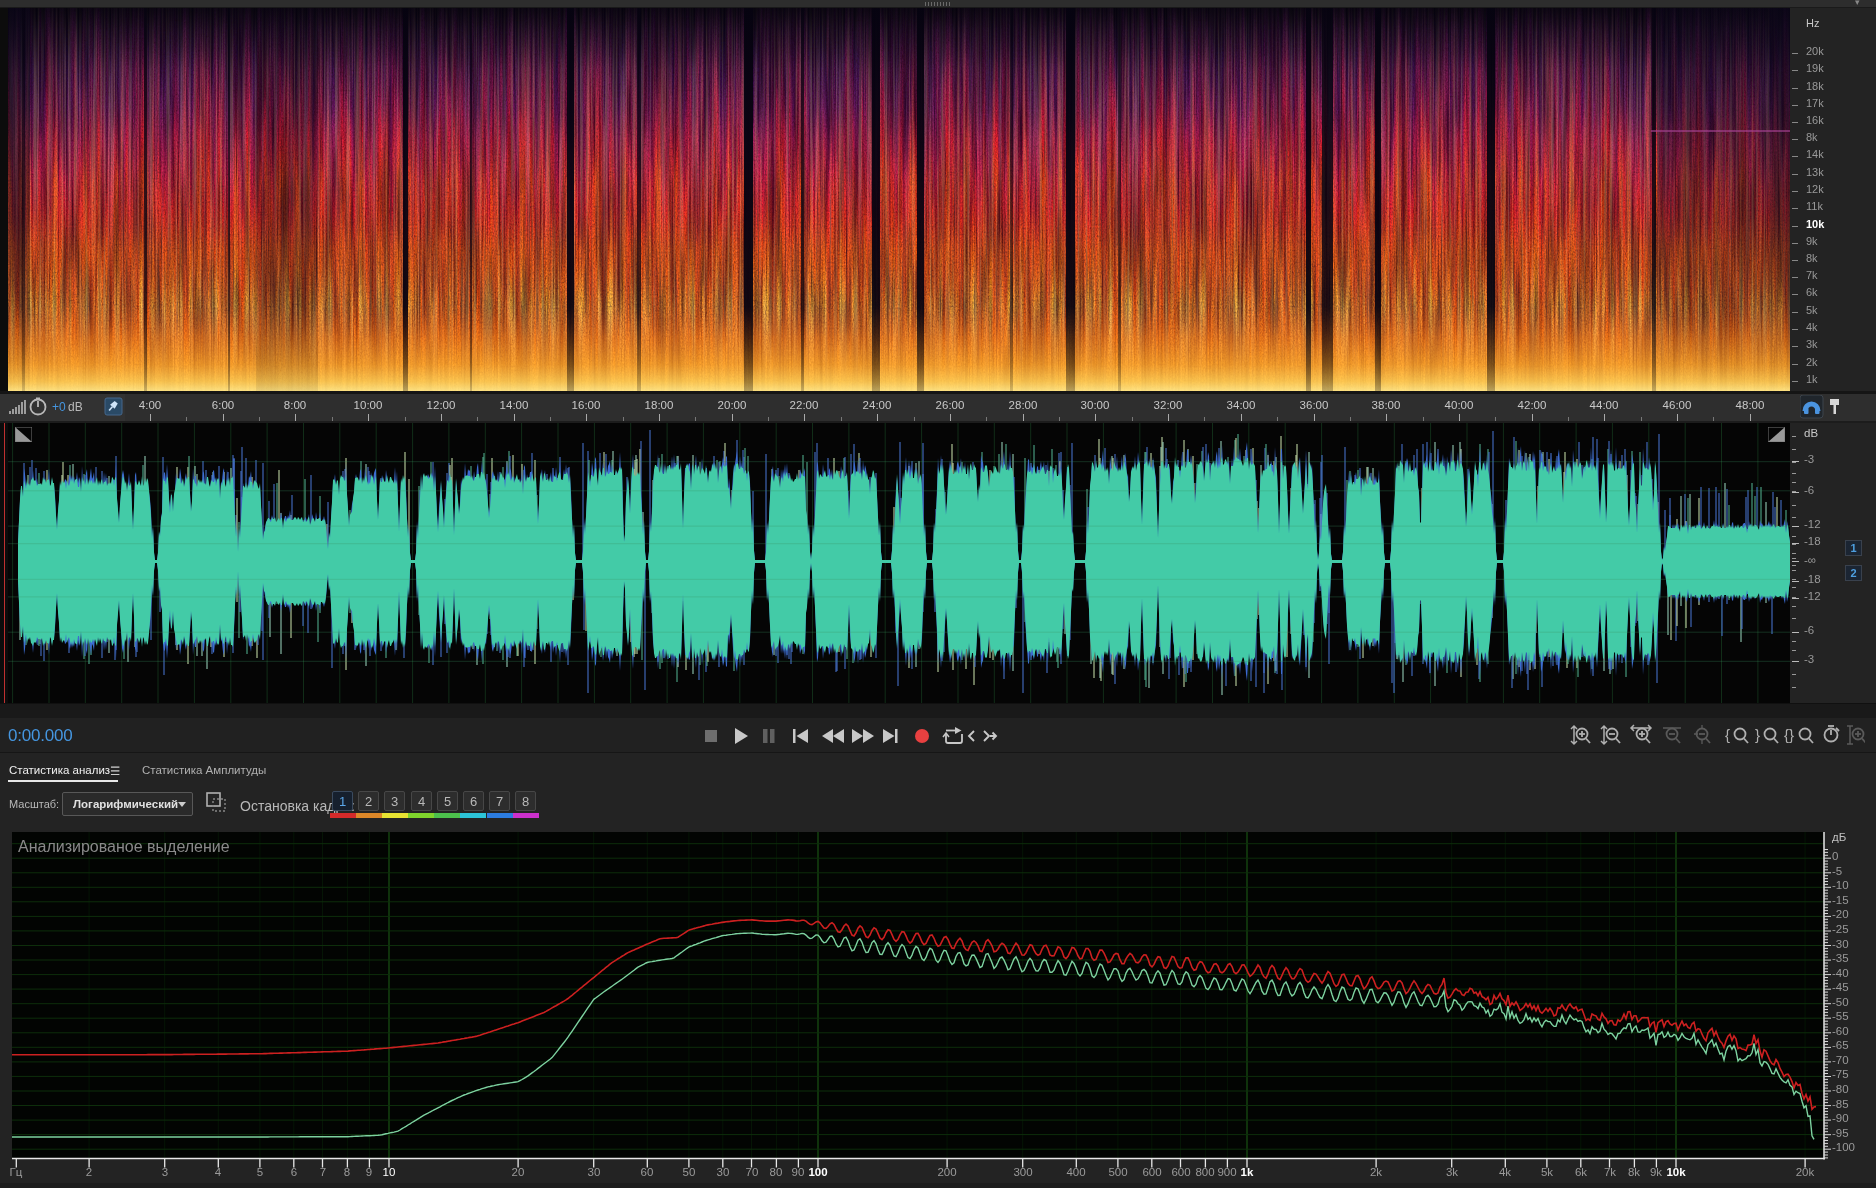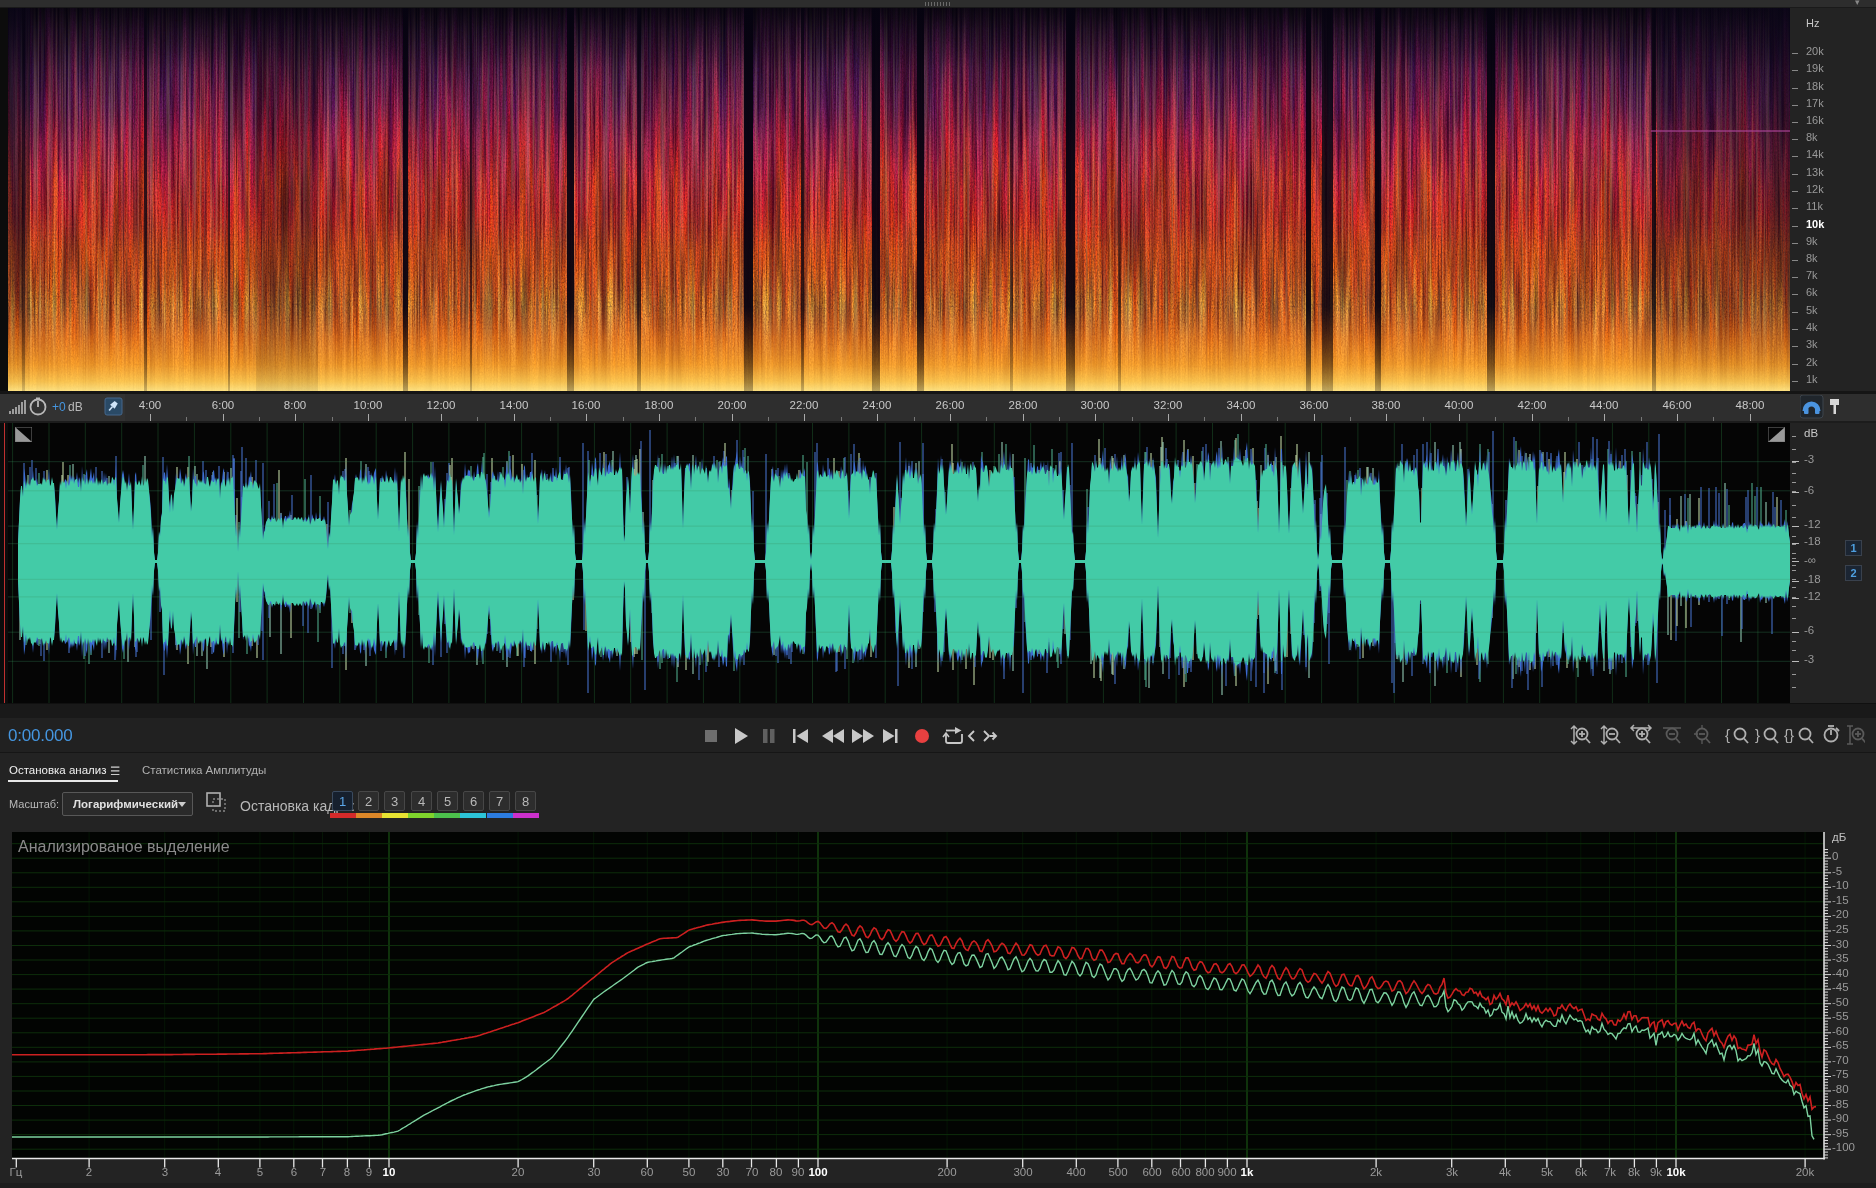--- a/index.html
+++ b/index.html
@@ -1248,21 +1248,21 @@
           <path d="M285,2 v18 M282,2 h6 M282,20 h6" stroke-width="1.5"></path>
           <circle cx="293" cy="10" r="5.5"></circle>
           <line x1="297" y1="14.5" x2="301" y2="19"></line>
           <line x1="290" y1="10" x2="296" y2="10"></line>
           <line x1="293" y1="7" x2="293" y2="13"></line>
         </g>
       </svg>
 </div>
 
 <div id="tabs">
-<div id="tab1">Остановка анализ</div>
+<div id="tab1">Статистика анализ</div>
 <div id="tabmenu">☰</div>
 <div id="tab1u"></div>
 <div id="tab2">Статистика Амплитуды</div>
 </div>
 <div id="ctrls">
 <div id="lblscale">Масштаб:</div>
 <div id="dropdown">Логарифмический<div id="ddchev"></div></div>
 <svg class="abs" style="left:205px;top:3px" width="26" height="26">
 <rect x="2" y="2" width="13" height="13" fill="none" stroke="#b0b0b0" stroke-width="1.6"></rect>
 <rect x="8" y="8" width="12" height="12" fill="none" stroke="#888" stroke-width="1.4" stroke-dasharray="2 2"></rect>
@@ -1501,21 +1501,21 @@
 </div>
 <div id="antxt">Анализированое выделение</div>
 <div class="xl" style="left:64px;">2</div>
     <div class="xl" style="left:140px;">3</div>
     <div class="xl" style="left:193px;">4</div>
     <div class="xl" style="left:235px;">5</div>
     <div class="xl" style="left:269px;">6</div>
     <div class="xl" style="left:298px;">7</div>
     <div class="xl" style="left:322px;">8</div>
     <div class="xl" style="left:344px;">9</div>
-    <div class="xl" style="left:364px;color:#fff;font-weight:bold;">10</div>
+    <div class="xl" style="left:364px;color:#fff;font-weight:normal;">10</div>
     <div class="xl" style="left:493px;">20</div>
     <div class="xl" style="left:569px;">30</div>
     <div class="xl" style="left:622px;">60</div>
     <div class="xl" style="left:664px;">50</div>
     <div class="xl" style="left:698px;">30</div>
     <div class="xl" style="left:727px;">70</div>
     <div class="xl" style="left:751px;">80</div>
     <div class="xl" style="left:773px;">90</div>
     <div class="xl" style="left:793px;color:#fff;font-weight:bold;">100</div>
     <div class="xl" style="left:922px;">200</div>

